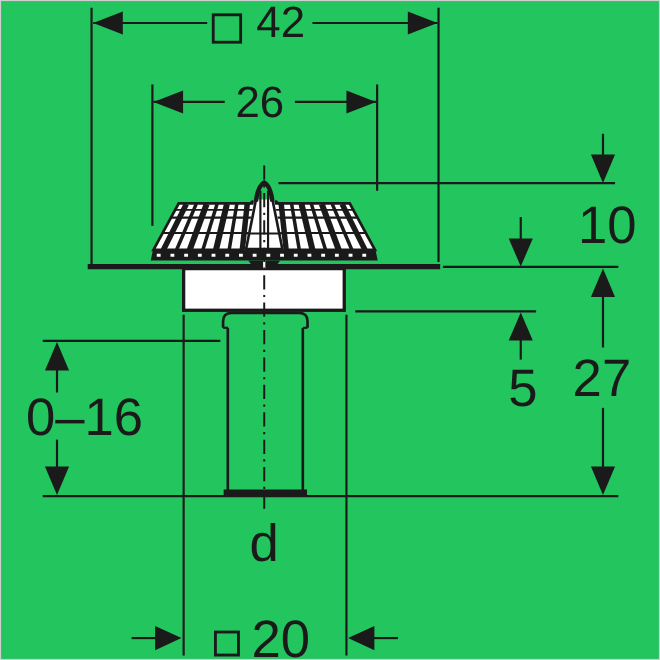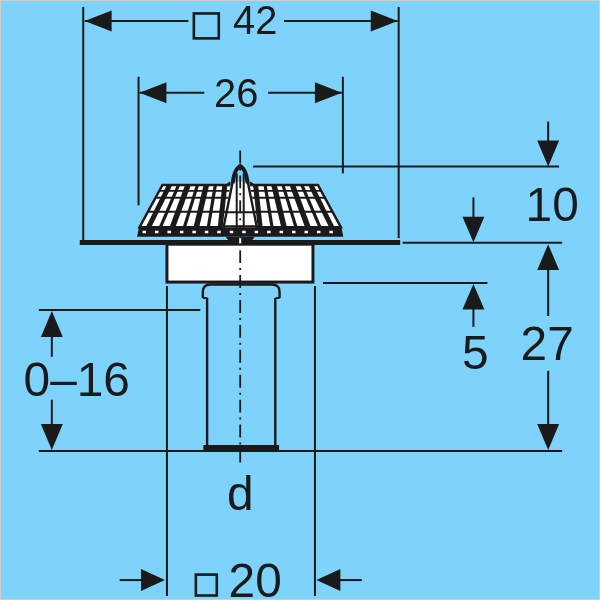--- a/index.html
+++ b/index.html
@@ -1,20 +1,20 @@
 <!DOCTYPE html>
 <html><head>
 <meta charset="utf-8">
 <style>
   html,body{margin:0;padding:0;background:#ffffff;}
   .canvas{
     position:relative;
     width:598px;height:598px;
     border:1px solid #cfcfcf;
-    background:#7dd3fc;
+    background:#22c55e;
     overflow:hidden;
     font-family:"Liberation Sans", sans-serif;
   }
   svg{display:block;}
   svg text{
     font-family:"Liberation Sans", sans-serif;
     fill:#1a1a1a;
     text-anchor:middle;
   }
   .t40{font-size:40px;}

